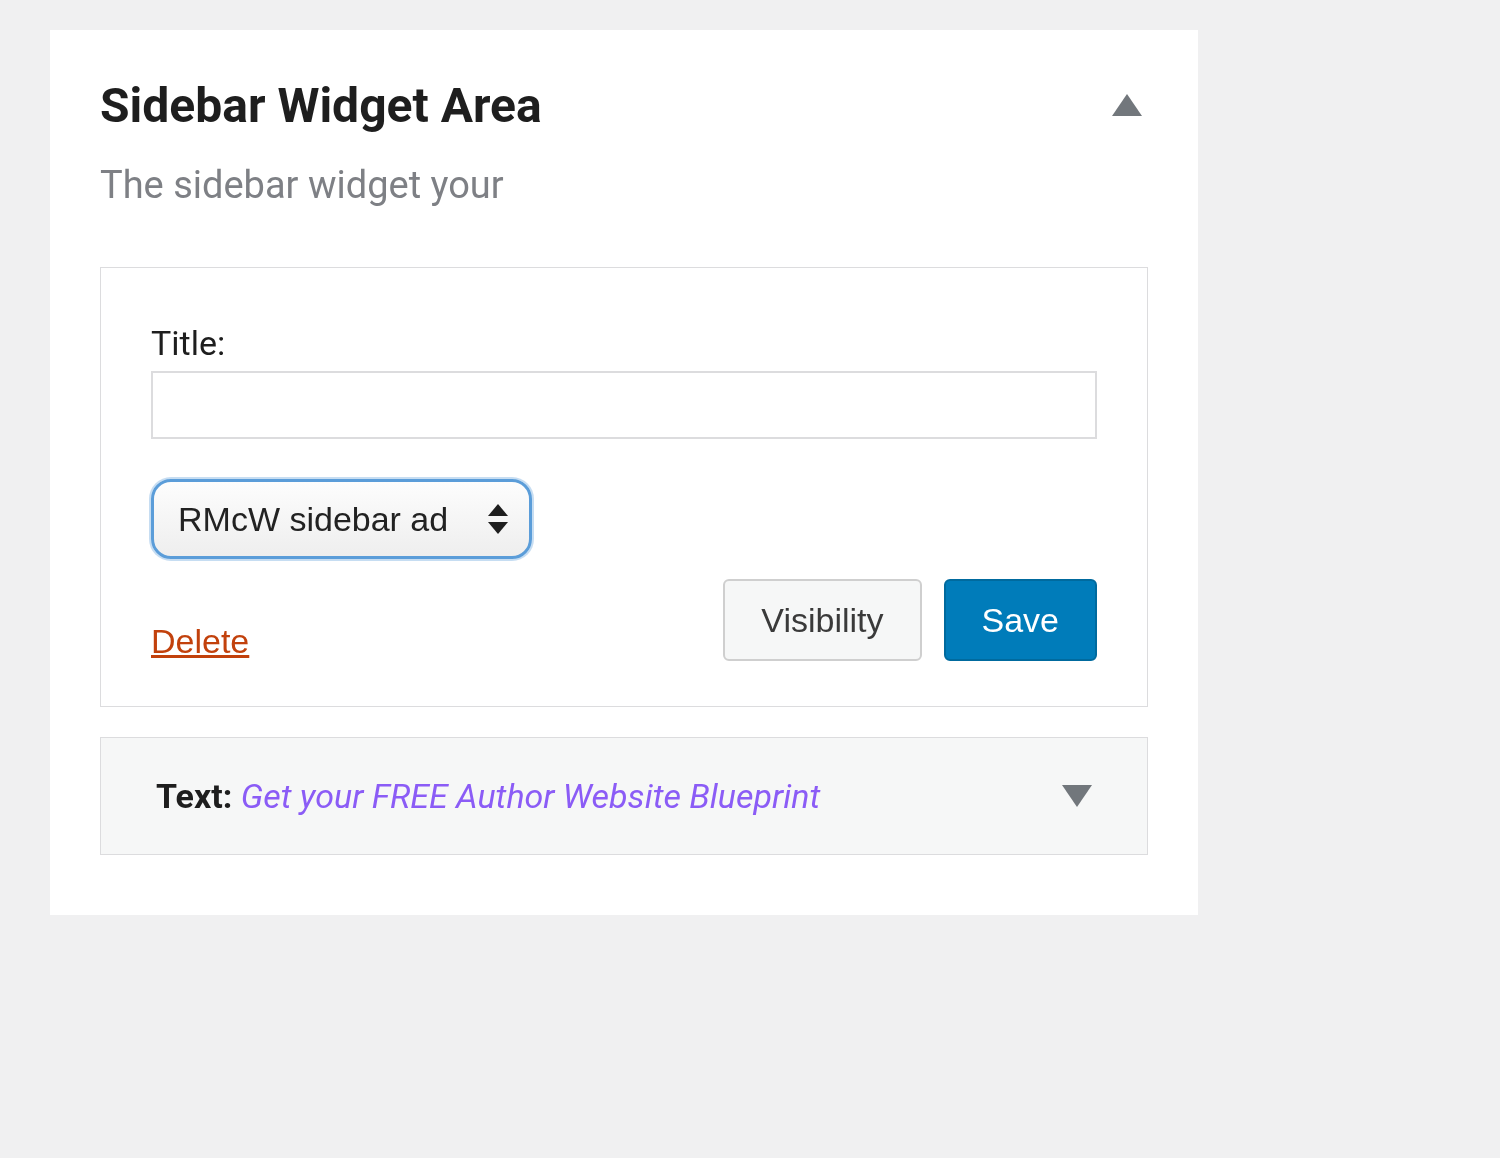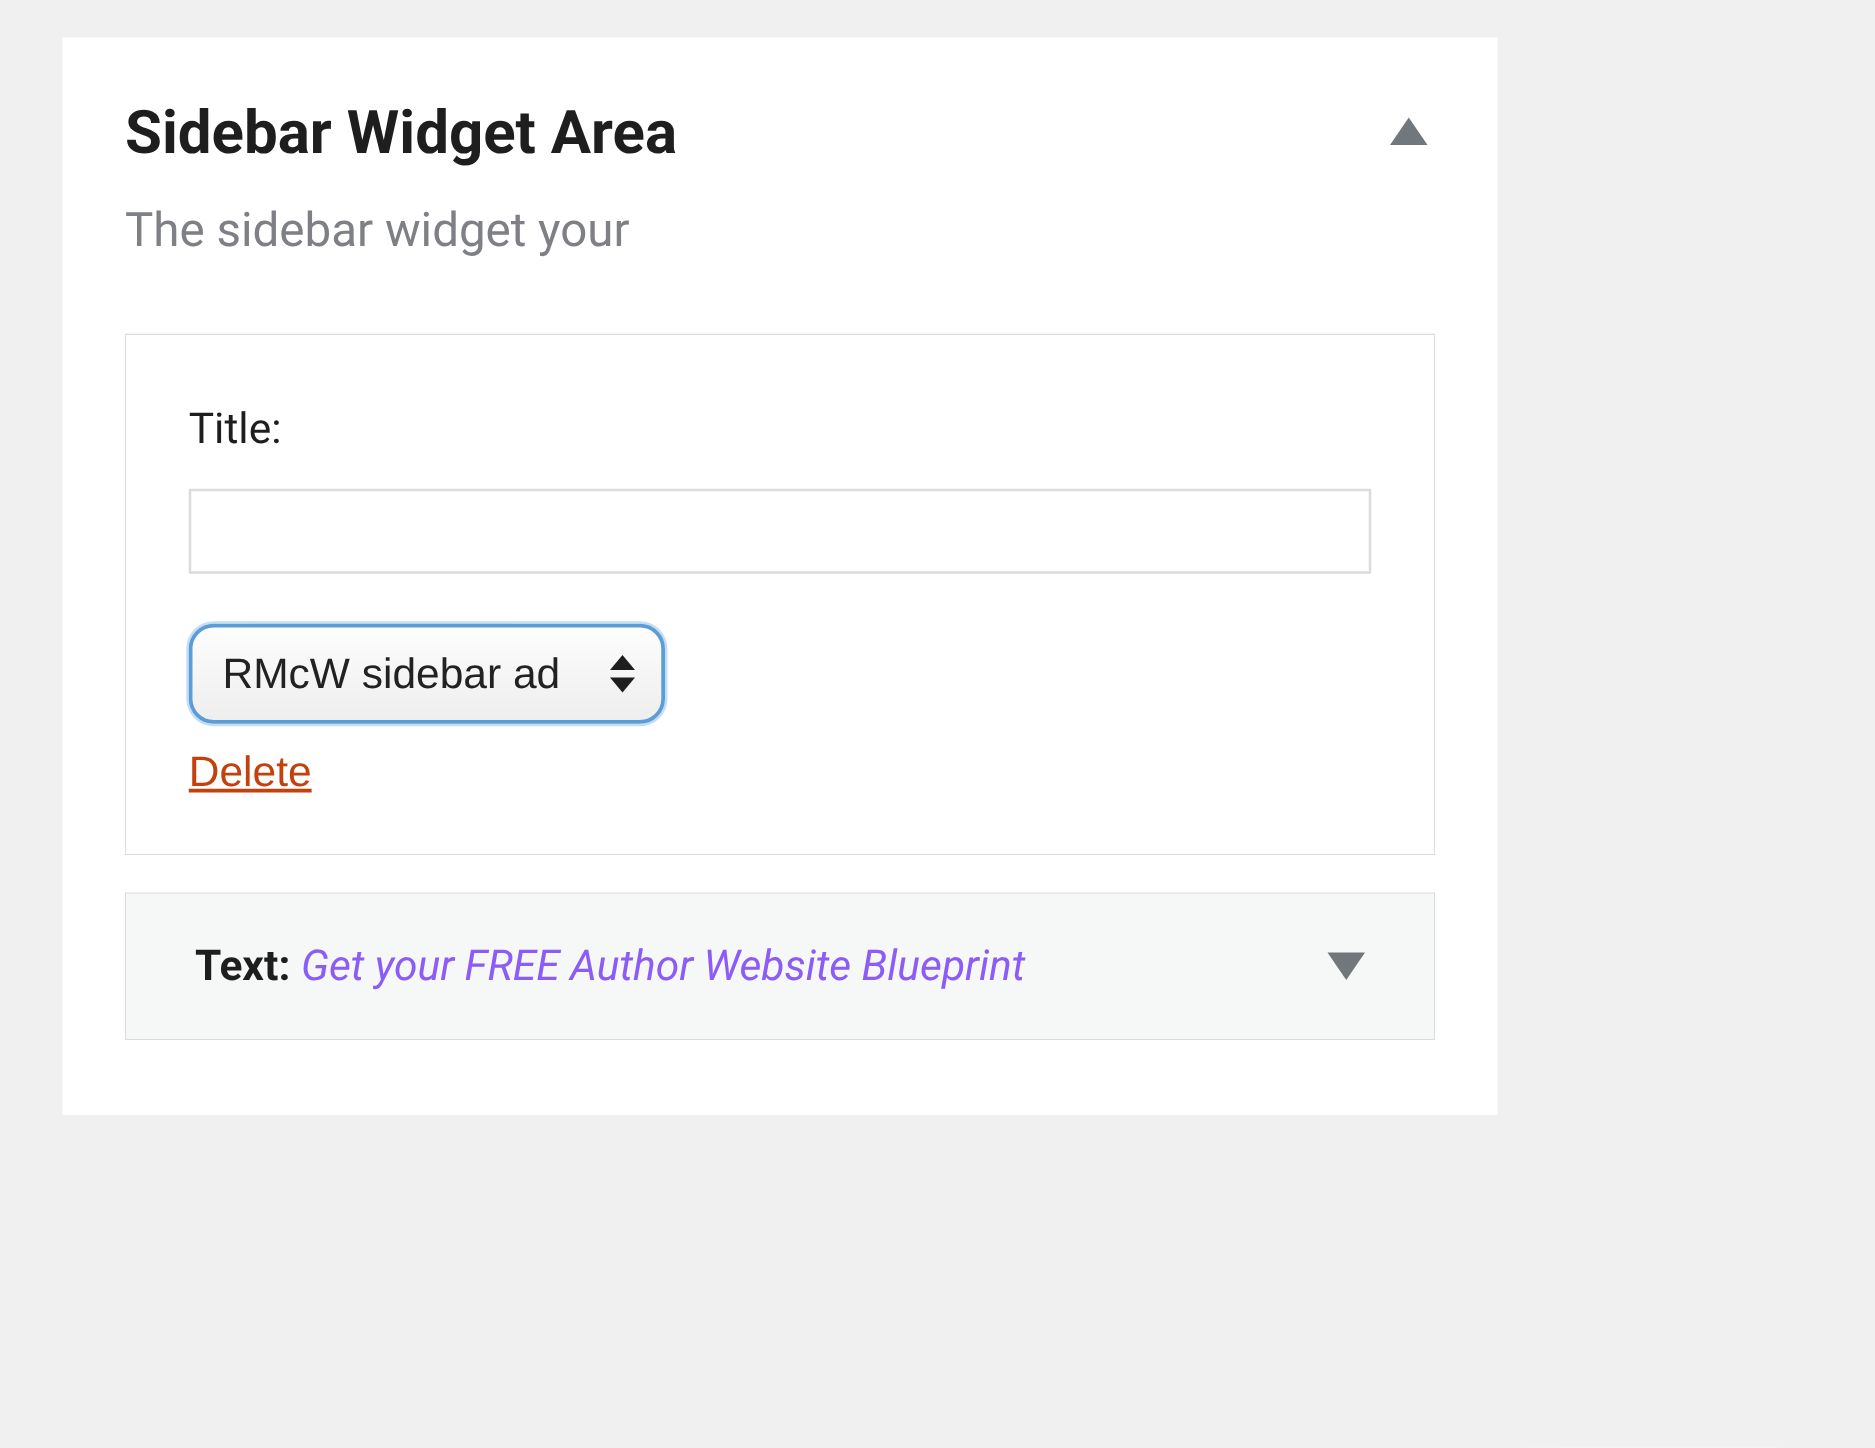--- a/index.html
+++ b/index.html
@@ -87,21 +87,21 @@
     font-style: italic;
   }
   .widget-body {
     padding: 55px 50px 45px 50px;
     background: #fff;
   }
   .field-label {
     font-size: 34px;
     color: #1e1e1e;
     display: block;
-    margin-bottom: 28px;
+    margin-bottom: 8px;
   }
   .text-input {
     width: 100%;
     height: 68px;
     border: 2px solid #dcdcde;
     background: #fff;
     font-size: 30px;
     padding: 0 16px;
   }
   .select-wrap {
@@ -206,20 +206,24 @@
             <option>RMcW sidebar ad</option>
           </select>
           <span class="select-arrows">
             <span class="sa-up"></span>
             <span class="sa-down"></span>
           </span>
         </div>
 
         <div class="actions-row">
           <button class="delete-link">Delete</button>
+          <div class="buttons">
+            <button class="btn btn-secondary">Visibility</button>
+            <button class="btn btn-primary">Save</button>
+          </div>
         </div>
 
       </div>
     </div>
 
     <div class="widget">
       <div class="widget-header collapsed">
         <span class="widget-title">
           <span>Text</span><span>: </span><span class="sub">Get your FREE Author Website Blueprint</span>
         </span>

